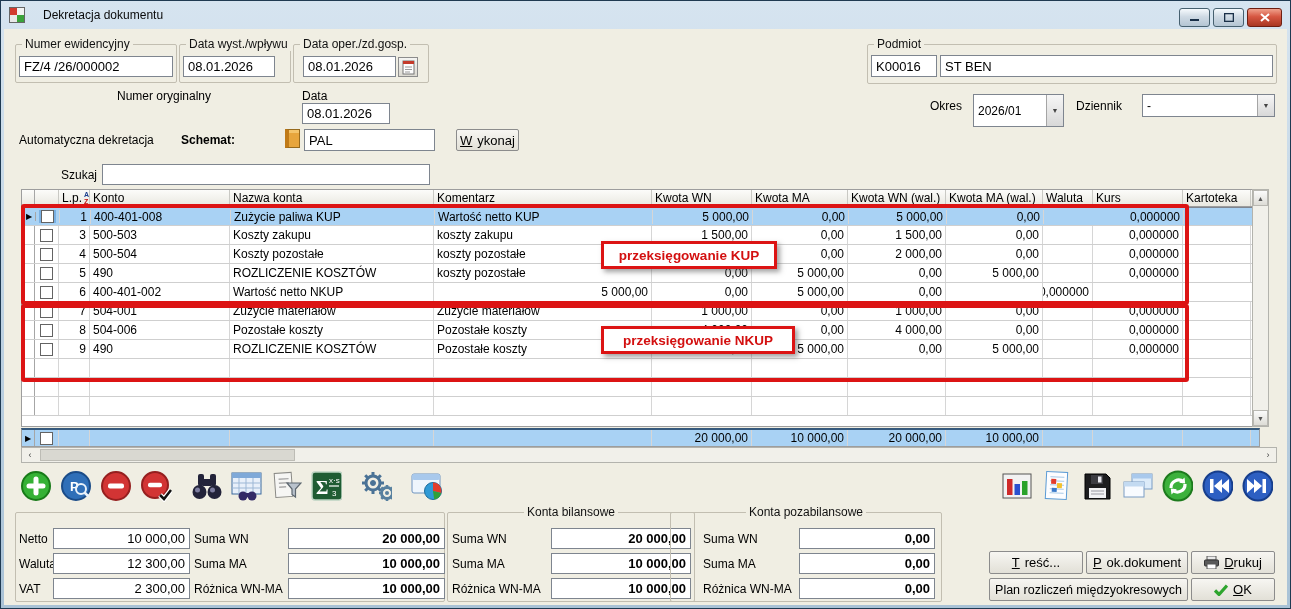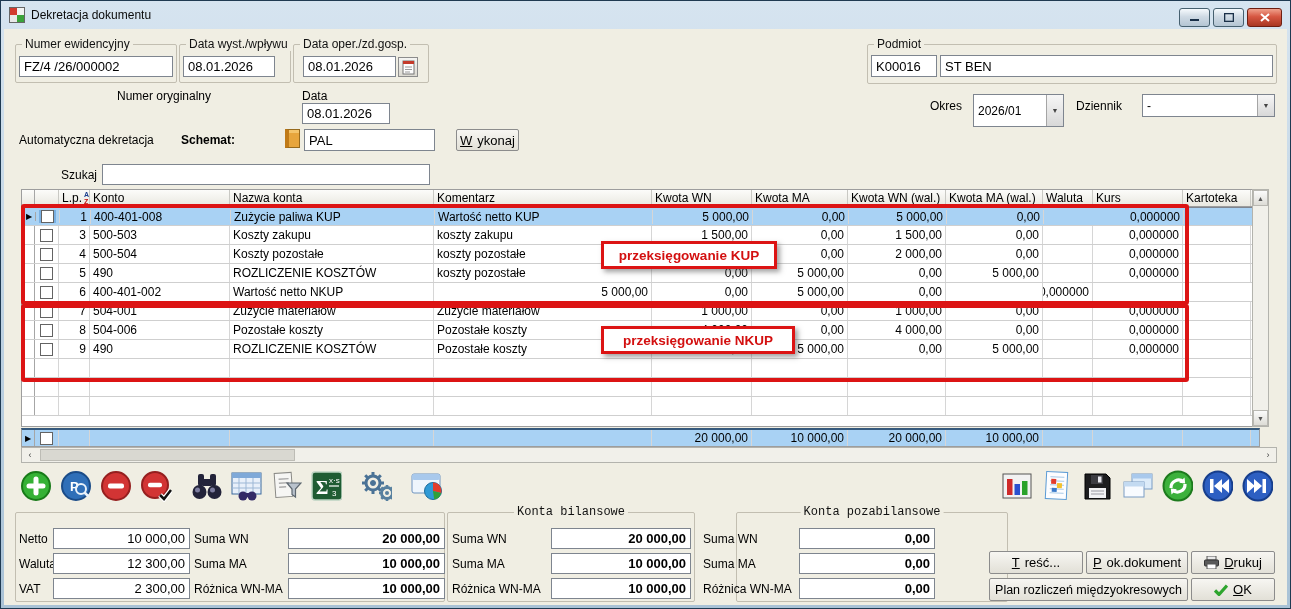--- a/index.html
+++ b/index.html
@@ -1,29 +1,29 @@
 <!DOCTYPE html>
 <html><head>
 <meta charset="utf-8">
 <style>
   html,body{margin:0;padding:0;background:#fff;font-family:"Liberation Sans",sans-serif;}
   *{box-sizing:border-box;}
   .win{position:relative;width:1291px;height:609px;border:1px solid #1f3a52;background:linear-gradient(#d6e4f0,#a9c2d6);overflow:hidden;}
-  .titlebar{position:absolute;top:0;left:0;right:0;height:28px;display:flex;align-items:center;padding:0 8px;gap:6px;}
+  .titlebar{position:absolute;top:0;left:0;right:0;height:28px;display:flex;align-items:center;padding:0 8px;gap:18px;}
   .title-text{font-size:12px;color:#0a0a0a;}
   .appicon{width:16px;height:16px;border:1px solid #666;background:#fff;display:grid;grid-template-columns:7px 7px;grid-template-rows:7px 7px;}
   .appicon i{display:block;}
   .win-controls{position:absolute;right:8px;top:7px;display:flex;gap:3px;}
   .wbtn{width:31px;height:19px;border:1px solid #46606f;border-radius:3px;background:linear-gradient(#f6fafd,#cfdae4 45%,#b4c5d3);display:flex;align-items:center;justify-content:center;color:#123;font-size:10px;}
   .wbtn.close{width:35px;background:linear-gradient(#f0a18c,#d65742 45%,#a93722);border-color:#6e1f12;color:#fff;}
   .wbtn svg{display:block;}
   .client{position:absolute;top:28px;left:3px;right:3px;bottom:3px;background:#f0eee3;}
   .grp{position:absolute;border:1px solid #c2beb1;border-radius:2px;}
   .grp .lg{position:absolute;top:-8px;left:6px;background:#f0eee3;padding:0 3px;font-size:12px;color:#111;white-space:nowrap;}
-  .grp.center .lg{left:50%;transform:translateX(-50%);font-family:Liberation Mono, monospace;}
+  .grp.center .lg{left:50%;transform:translateX(-50%);}
   .lbl{position:absolute;font-size:12px;color:#000;white-space:nowrap;}
   .lbl.b{font-weight:bold;}
   .inp{position:absolute;background:#fff;border:1px solid #7e858f;font-size:13px;padding:1px 4px;display:flex;align-items:center;overflow:hidden;white-space:nowrap;color:#000;}
   .inp.num{justify-content:flex-end;}
   .inp.bold{font-weight:bold;}
   .sel{position:absolute;background:#fff;border:1px solid #7e858f;font-size:12px;display:flex;align-items:center;}
   .sel .val{flex:1;padding:0 4px;white-space:nowrap;overflow:hidden;}
   .sel .arr{width:17px;align-self:stretch;border-left:1px solid #a5a5a5;background:linear-gradient(#f6f6f6,#d8d8d8);display:flex;align-items:center;justify-content:center;color:#444;font-size:7px;}
   .btn{position:absolute;display:flex;align-items:center;justify-content:center;gap:5px;background:linear-gradient(#f7f6f2,#e2e0d7);border:1px solid #8c8c8c;border-radius:2px;font-size:13px;color:#000;cursor:default;}
   .btn u{text-decoration:underline;}
@@ -589,21 +589,21 @@
     <div class="grp center" style="left:443px;top:483px;width:248px;height:90px">
       <span class="lg">Konta bilansowe</span>
     </div>
     <span class="lbl" style="left:448px;top:503px">Suma WN</span>
     <div class="inp num bold" style="left:547px;top:499px;width:140px;height:21px">20 000,00</div>
     <span class="lbl" style="left:448px;top:528px">Suma MA</span>
     <div class="inp num bold" style="left:547px;top:524px;width:140px;height:21px">10 000,00</div>
     <span class="lbl" style="left:448px;top:553px">Różnica WN-MA</span>
     <div class="inp num bold" style="left:547px;top:549px;width:140px;height:21px">10 000,00</div>
 
-    <div class="grp center" style="left:732px;top:483px;width:272px;height:90px">
+    <div class="grp center" style="left:666px;top:483px;width:272px;height:90px">
       <span class="lg">Konta pozabilansowe</span>
     </div>
     <span class="lbl" style="left:699px;top:503px">Suma WN</span>
     <div class="inp num bold" style="left:795px;top:499px;width:136px;height:21px">0,00</div>
     <span class="lbl" style="left:699px;top:528px">Suma MA</span>
     <div class="inp num bold" style="left:795px;top:524px;width:136px;height:21px">0,00</div>
     <span class="lbl" style="left:699px;top:553px">Różnica WN-MA</span>
     <div class="inp num bold" style="left:795px;top:549px;width:136px;height:21px">0,00</div>
 
     <div class="btn" style="left:985px;top:522px;width:94px;height:23px"><u>T</u>reść...</div>

